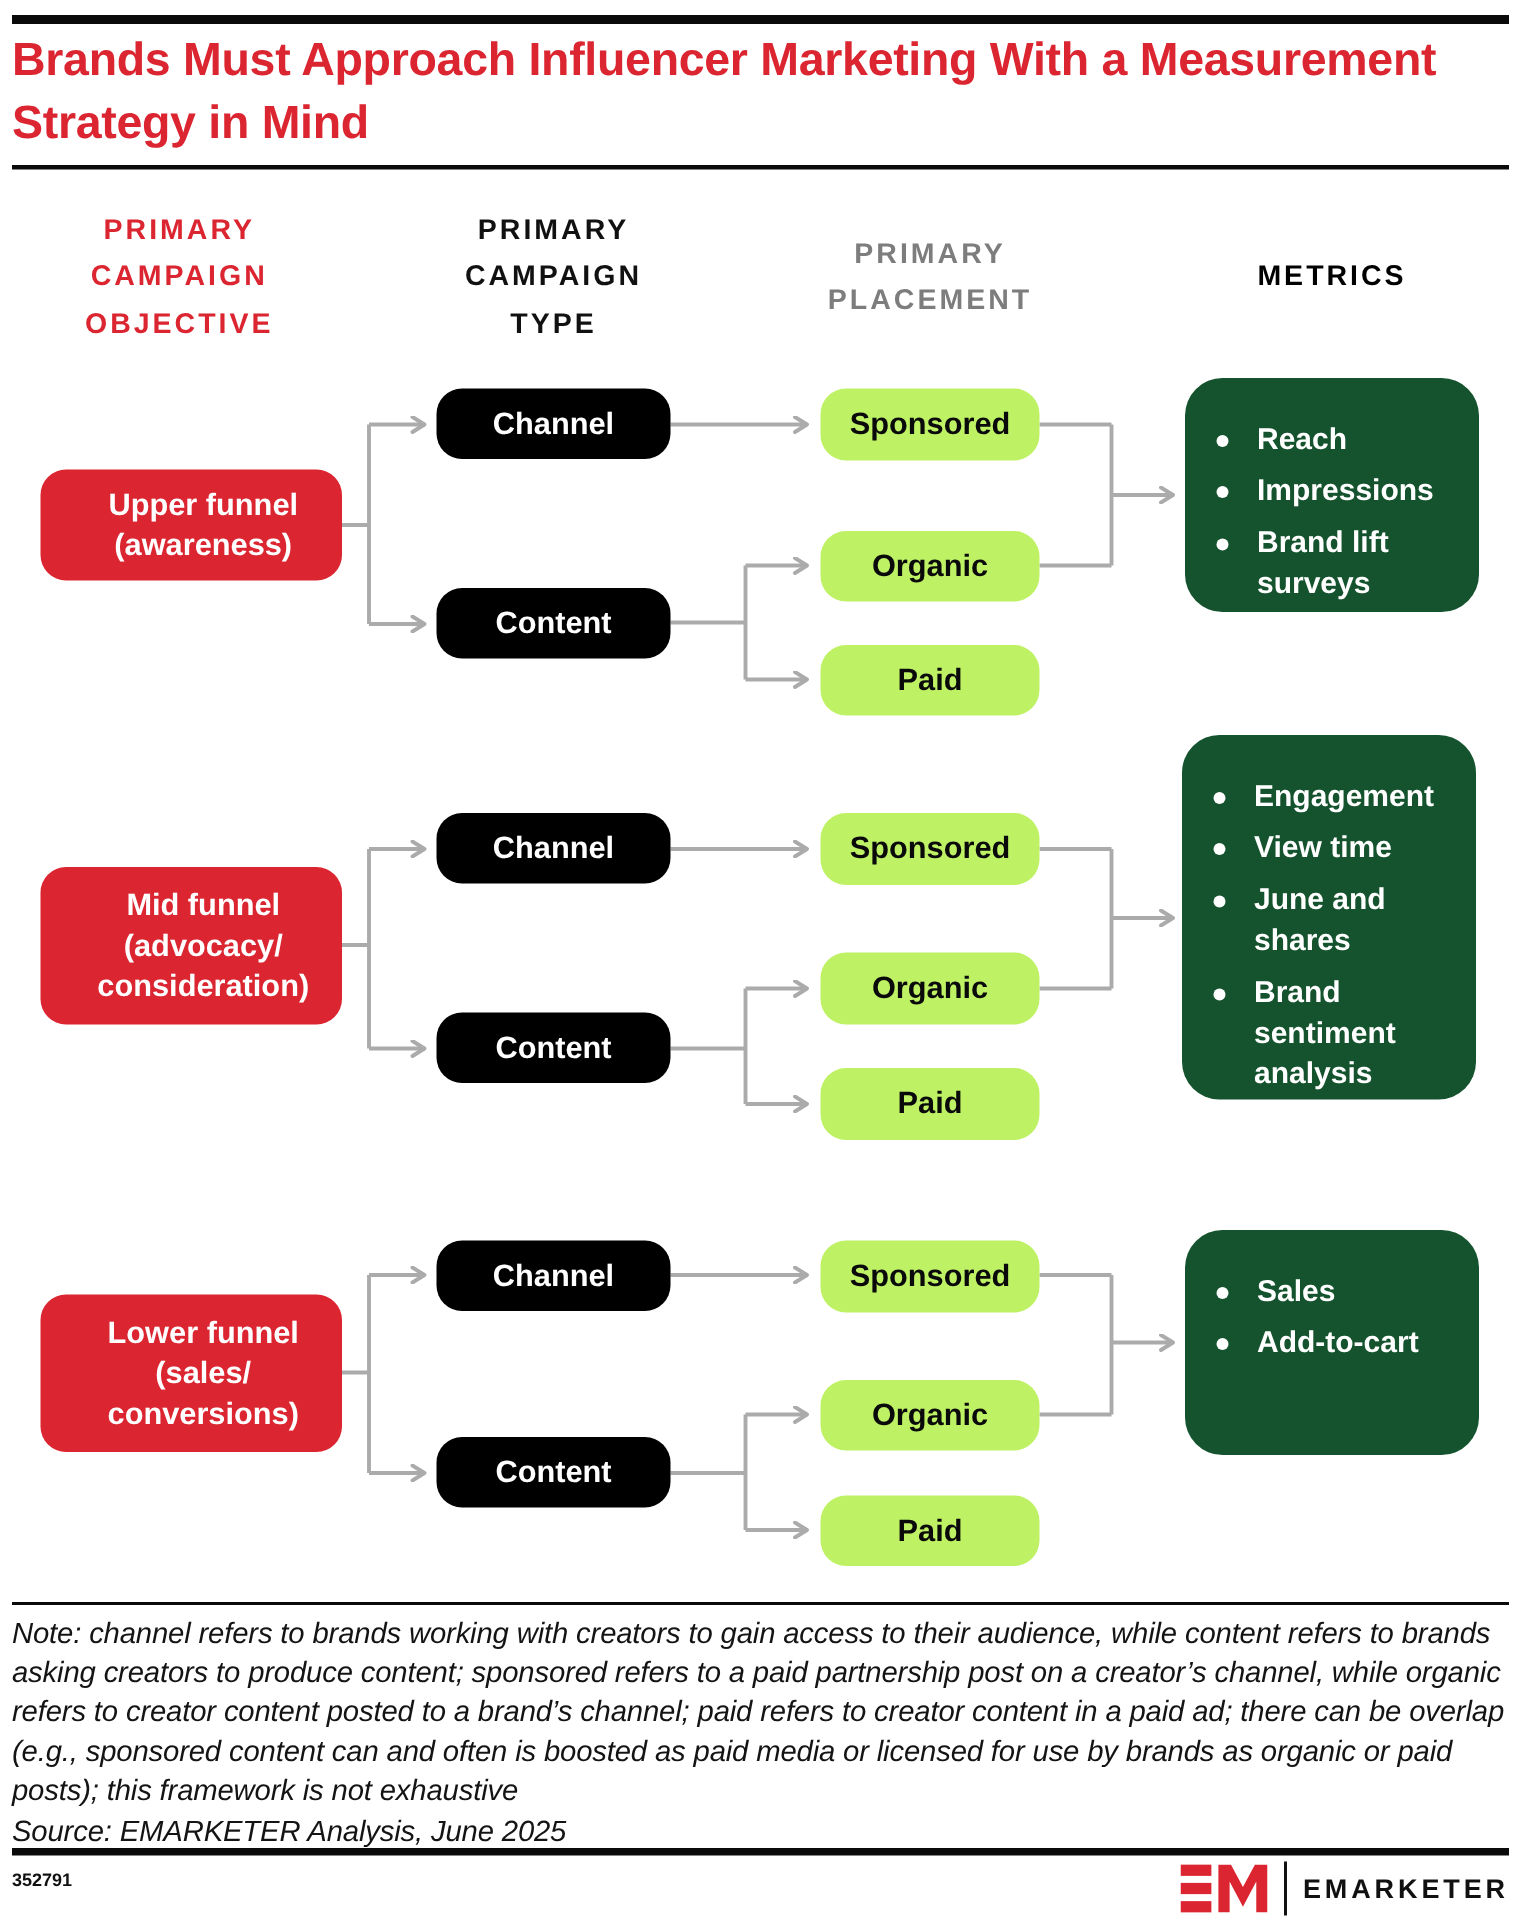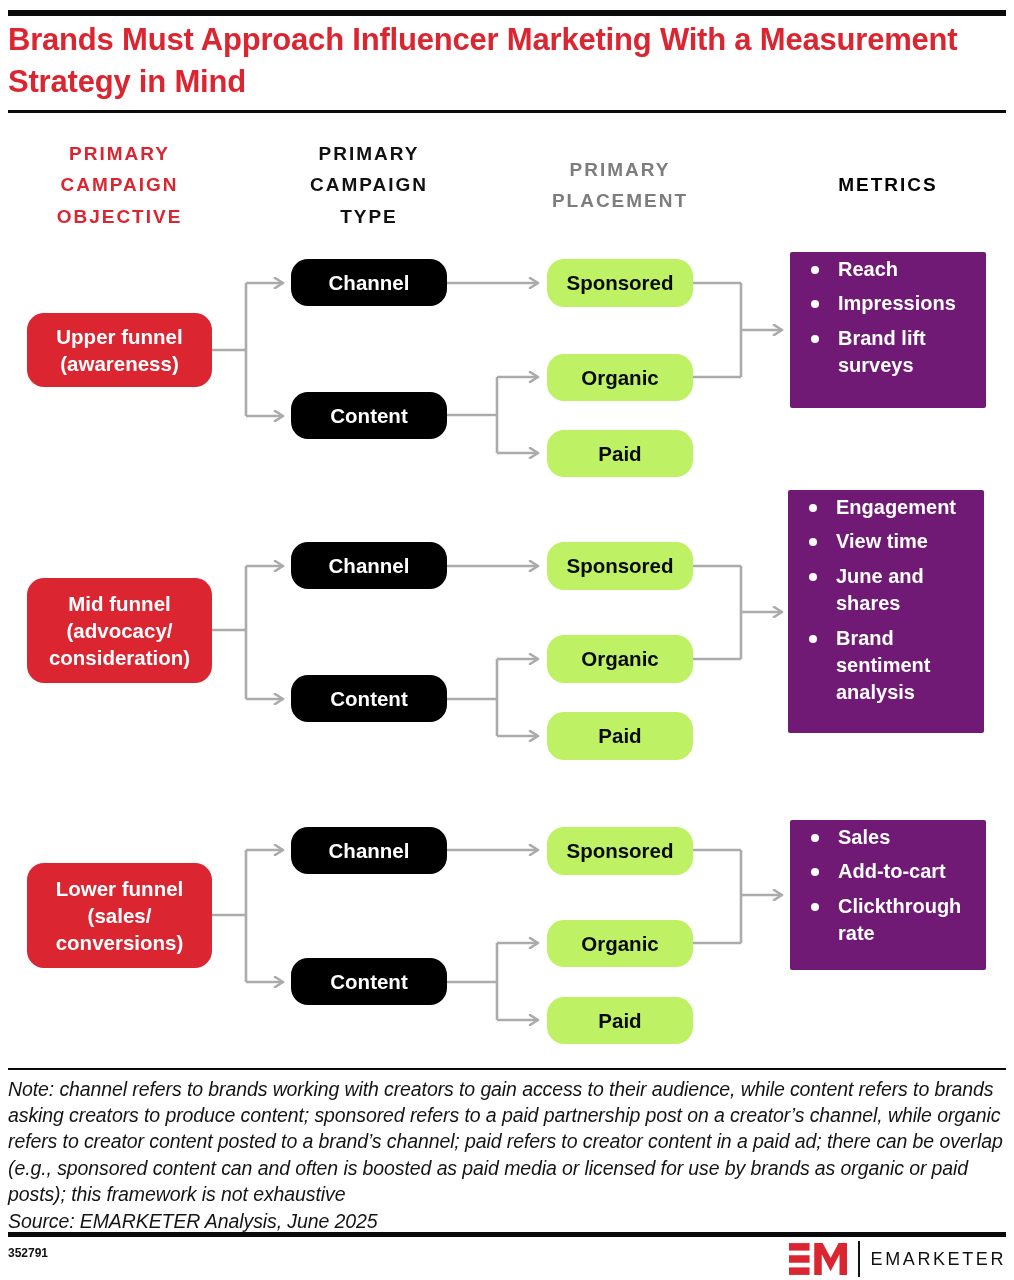--- a/index.html
+++ b/index.html
@@ -29,48 +29,48 @@
   .colhead.blue{color:#000000;left:790px;width:196px;}
 
   svg.connectors{position:absolute;left:0;top:0;}
   svg.connectors path{stroke:#ababab;stroke-width:2.6;fill:none;}
 
   .box{
     position:absolute;display:flex;align-items:center;justify-content:center;
     text-align:center;border-radius:17px;font-size:20.5px;font-weight:600;line-height:1.32;
     white-space:pre-line;
   }
-  .box.red{background:#db2530;color:#fff;}
+  .box.red{background:#db2530;color:#fff;padding-left:16px;}
   .box.black{background:#000;color:#fff;}
   .box.gray{background:#bef264;color:#0a0a0a;}
 
   .metrics{
-    position:absolute;background:#701a75;border-radius:2px;color:#fff;
-    padding:4px 10px 11px 16px;box-sizing:border-box;
+    position:absolute;background:#14532d;border-radius:25px;color:#fff;
+    padding:28px 10px 11px 16px;box-sizing:border-box;
   }
   .metrics ul{list-style:none;margin:0;padding:0;}
   .metrics li{
     position:relative;padding-left:32px;font-size:20px;font-weight:600;
     line-height:1.37;margin-bottom:7px;text-align:left;
   }
   .metrics li::before{
     content:"";position:absolute;left:5px;top:10px;width:8px;height:8px;
     border-radius:50%;background:#fff;
   }
 
   .note{
     position:absolute;left:8px;top:1076px;width:1000px;
     font-style:italic;font-size:19.5px;line-height:1.345;color:#141414;letter-spacing:-0.1px;
   }
   .source{margin-top:1px;}
 
   .chart-id{position:absolute;left:8px;top:1246px;font-size:12px;font-weight:700;color:#111;}
   .logo{position:absolute;right:8px;top:1241px;display:flex;align-items:center;gap:11px;}
   .logo-divider{width:2px;height:36px;background:#111;}
-  .logo-text{font-size:18px;font-weight:400;letter-spacing:2.6px;color:#111;}
+  .logo-text{font-size:18px;font-weight:700;letter-spacing:2.6px;color:#111;}
 </style>
 </head>
 <body>
 
 <div id="canvas">
 
   <div class="rule rule-top"></div>
   <div class="title">Brands Must Approach Influencer Marketing With a Measurement Strategy in Mind</div>
   <div class="rule rule-title"></div>
 
@@ -171,21 +171,20 @@
 conversions)</div>
   <div class="box black" style="left:291px;top:827px;width:156px;height:47px">Channel</div>
   <div class="box black" style="left:291px;top:958px;width:156px;height:47px">Content</div>
   <div class="box gray" style="left:547px;top:827px;width:146px;height:48px">Sponsored</div>
   <div class="box gray" style="left:547px;top:920px;width:146px;height:47px">Organic</div>
   <div class="box gray" style="left:547px;top:997px;width:146px;height:47px">Paid</div>
   <div class="metrics" style="left:790px;top:820px;width:196px;height:150px">
     <ul>
       <li>Sales</li>
       <li>Add-to-cart</li>
-      <li>Clickthrough rate</li>
     </ul>
   </div>
 
   <div class="rule rule-note"></div>
   <div class="note">
     <div>Note: channel refers to brands working with creators to gain access to their audience, while content refers to brands asking creators to produce content; sponsored refers to a paid partnership post on a creator’s channel, while organic refers to creator content posted to a brand’s channel; paid refers to creator content in a paid ad; there can be overlap (e.g., sponsored content can and often is boosted as paid media or licensed for use by brands as organic or paid posts); this framework is not exhaustive</div>
     <div class="source">Source: EMARKETER Analysis, June 2025</div>
   </div>
 
   <div class="rule rule-footer"></div>

